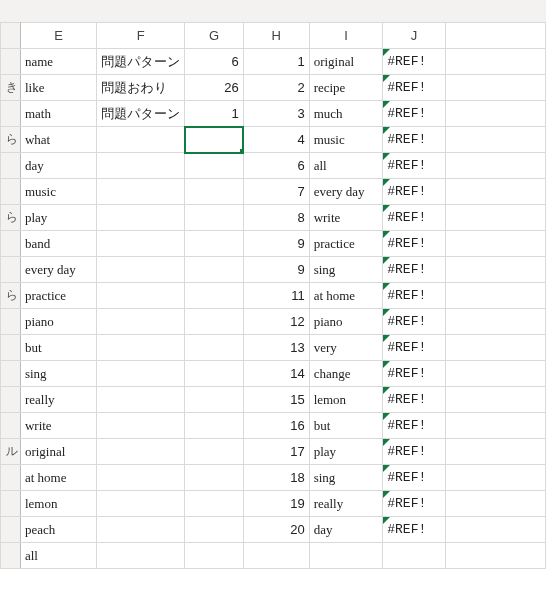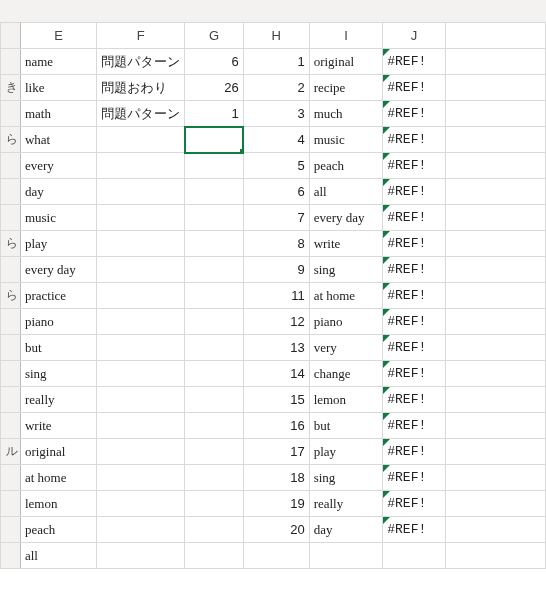--- a/index.html
+++ b/index.html
@@ -195,30 +195,20 @@
           <td class="text spill">what</td>
           <td class="text"></td>
           <td class="text selected"></td>
           <td class="num">4</td>
           <td class="text spill">music</td>
           <td class="text err">#REF!</td>
           <td class="text"></td>
         </tr>
         <tr>
           <td class="stub cut-stub"></td>
-          <td class="text spill">every</td>
-          <td class="text"></td>
-          <td class="text"></td>
-          <td class="num">5</td>
-          <td class="text spill">peach</td>
-          <td class="text err">#REF!</td>
-          <td class="text"></td>
-        </tr>
-        <tr>
-          <td class="stub cut-stub"></td>
           <td class="text spill">day</td>
           <td class="text"></td>
           <td class="text"></td>
           <td class="num">6</td>
           <td class="text spill">all</td>
           <td class="text err">#REF!</td>
           <td class="text"></td>
         </tr>
         <tr>
           <td class="stub cut-stub"></td>
@@ -230,20 +220,30 @@
           <td class="text err">#REF!</td>
           <td class="text"></td>
         </tr>
         <tr>
           <td class="stub cut-stub">ら</td>
           <td class="text spill">play</td>
           <td class="text"></td>
           <td class="text"></td>
           <td class="num">8</td>
           <td class="text spill">write</td>
+          <td class="text err">#REF!</td>
+          <td class="text"></td>
+        </tr>
+        <tr>
+          <td class="stub cut-stub"></td>
+          <td class="text spill">band</td>
+          <td class="text"></td>
+          <td class="text"></td>
+          <td class="num">9</td>
+          <td class="text spill">practice</td>
           <td class="text err">#REF!</td>
           <td class="text"></td>
         </tr>
         <tr>
           <td class="stub cut-stub"></td>
           <td class="text spill">every day</td>
           <td class="text"></td>
           <td class="text"></td>
           <td class="num">9</td>
           <td class="text spill">sing</td>

